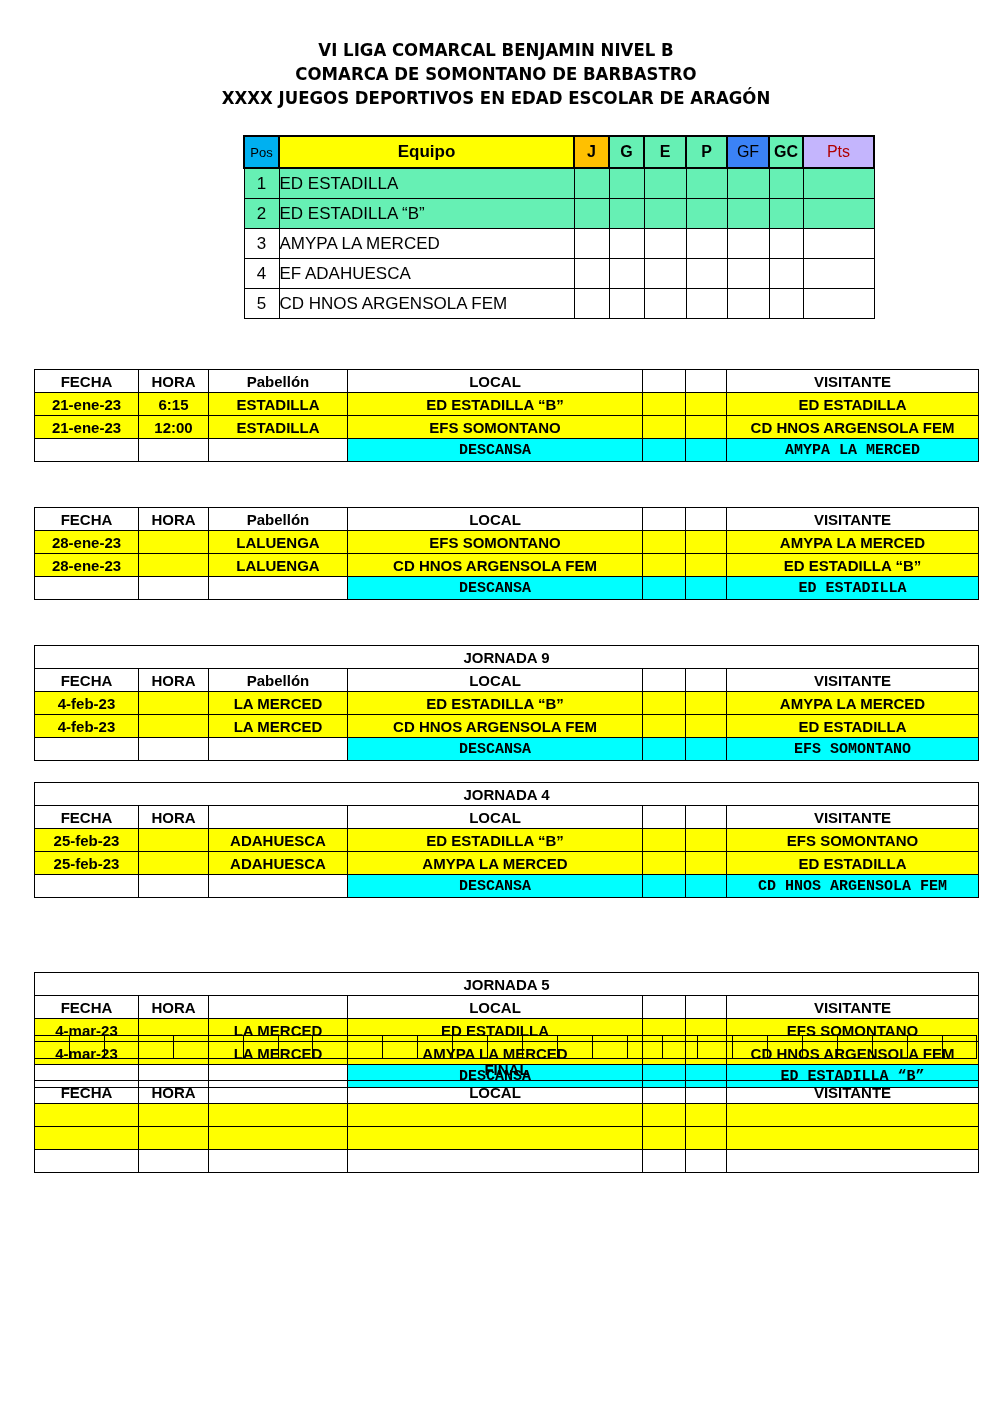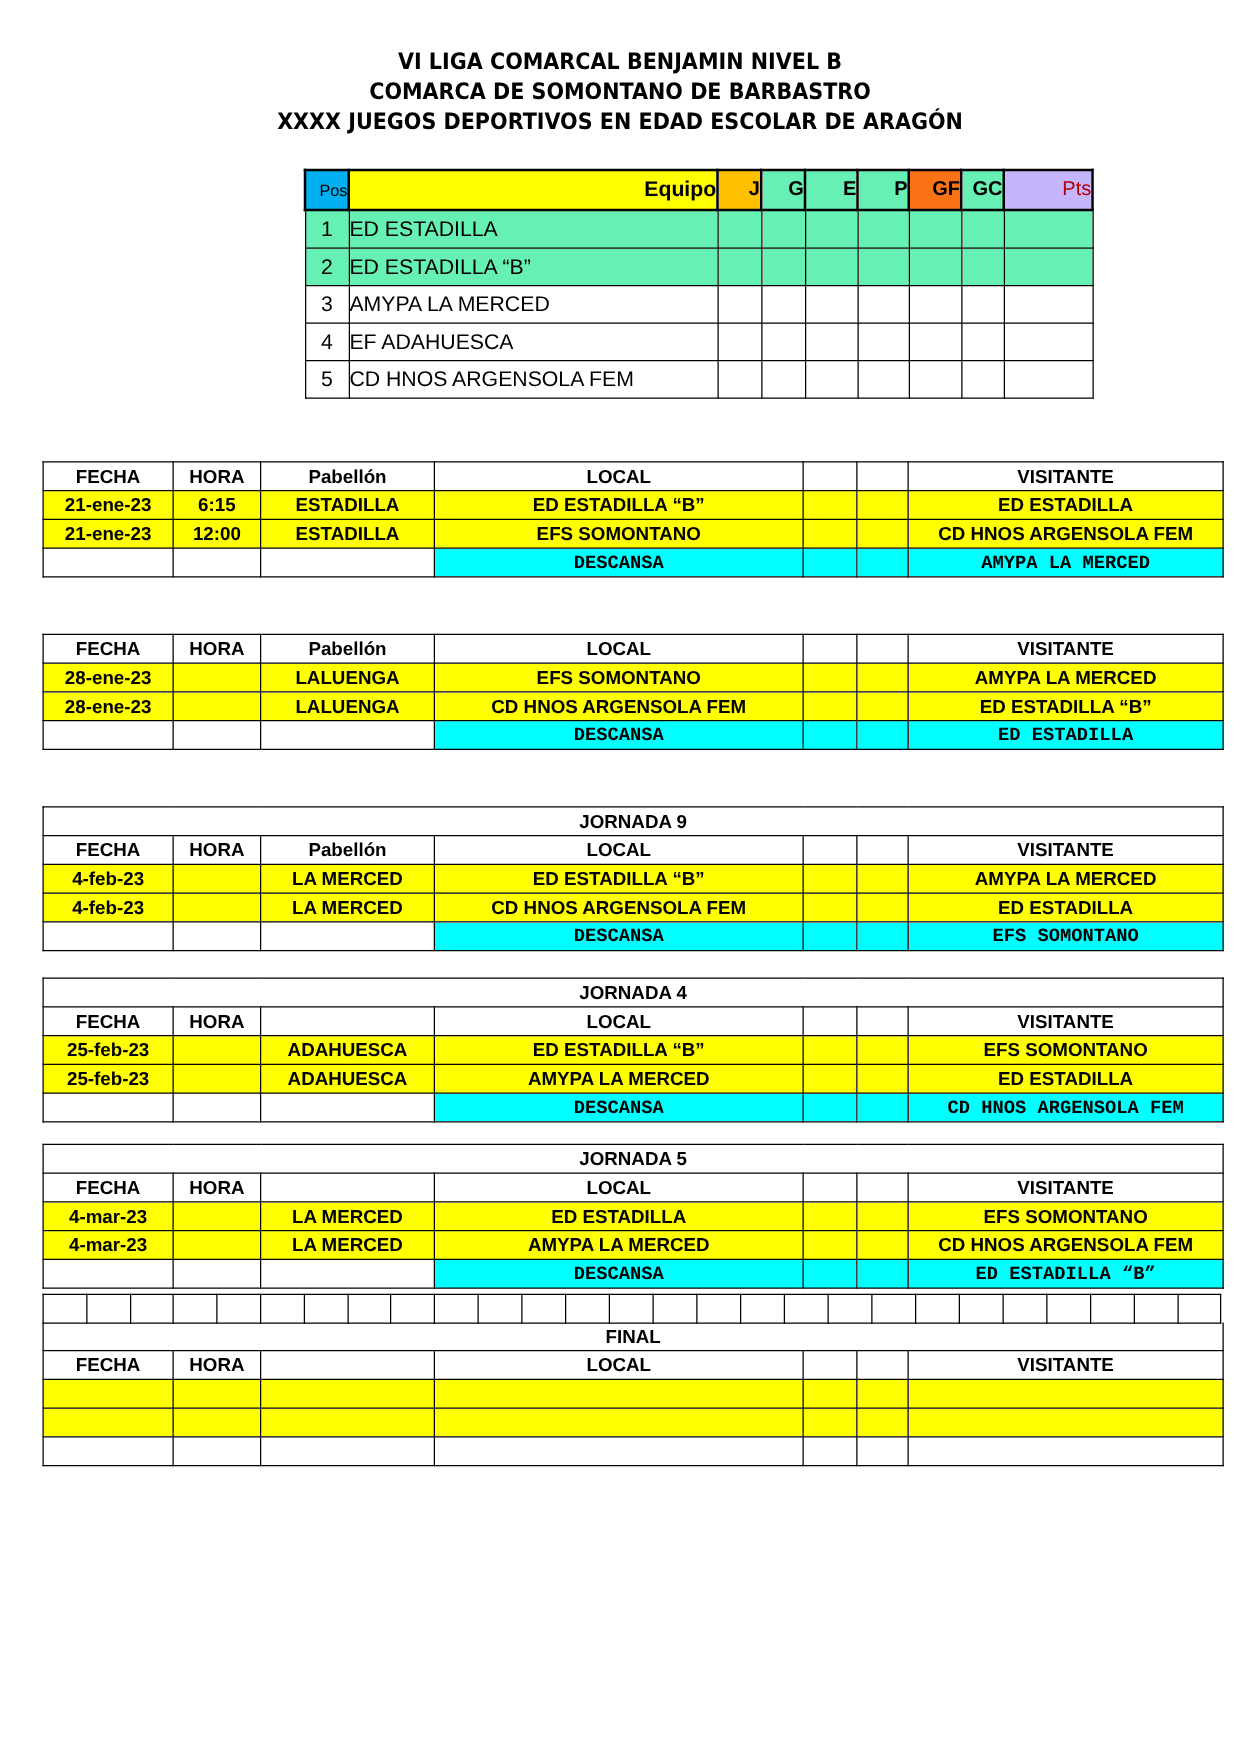--- a/index.html
+++ b/index.html
@@ -3,21 +3,21 @@
 <meta charset="utf-8">
 <style>
   html,body{margin:0;padding:0;background:#fff;}
   body{width:992px;height:1403px;position:relative;font-family:"Liberation Sans",sans-serif;color:#000;overflow:hidden;}
   .titles{position:absolute;top:38px;left:0;width:1082px;text-align:center;}
   .titles div{font-family:"DejaVu Sans",sans-serif;font-weight:bold;font-size:18px;line-height:24px;transform:scaleX(0.92);}
   table{border-collapse:collapse;table-layout:fixed;position:absolute;}
   td{border:1px solid #000;padding:0;overflow:hidden;white-space:nowrap;}
   .stand{left:243px;top:135px;}
   .stand td{height:29px;font-size:17px;}
-  .stand .hdr td{height:30px;font-size:16px;text-align:right;}
+  .stand .hdr td{height:30px;font-size:16px;text-align:center;}
   .stand .hdr td.pos{font-size:13px;}
   .stand td.c{text-align:center;}
   .stand .hdr td{border-width:2px;}
   .green td{background:#66f0b4;}
   .j{left:34px;}
   .j td{height:22px;font-size:15px;font-weight:bold;text-align:center;}
   .y td{background:#ffff00;}
   .cy{background:#00ffff !important;font-family:Liberation Mono, monospace;}
 </style>
 </head>
@@ -42,21 +42,21 @@
       <col style="width:71px">
   </colgroup>
   <tbody>
       <tr class="hdr">
     <td class="pos" style="background:#00b0f0">Pos</td>
     <td style="background:#ffff00;font-weight:bold;font-size:17px">Equipo</td>
     <td style="background:#ffc000;font-weight:bold">J</td>
     <td style="background:#66f0b4;font-weight:bold">G</td>
     <td style="background:#66f0b4;font-weight:bold">E</td>
     <td style="background:#66f0b4;font-weight:bold">P</td>
-    <td style="background:#f97316;font-weight:bold">GF</td>
+    <td style="background:#3b82f6;font-weight:normal">GF</td>
     <td style="background:#66f0b4;font-weight:bold">GC</td>
     <td style="background:#c4b5fd;color:#b00000">Pts</td>
   </tr>
   <tr class="green">
     <td class="c">1</td>
     <td>ED ESTADILLA</td>
     <td></td>
         <td></td>
         <td></td>
         <td></td>
@@ -307,21 +307,21 @@
     <td></td>
           <td></td>
           <td></td>
     <td class="cy">DESCANSA</td>
     <td class="cy"></td>
           <td class="cy"></td>
     <td class="cy">CD HNOS ARGENSOLA FEM</td>
   </tr>
 </tbody>
     </table>
-    <table class="j" style="top: 915px;">
+    <table class="j" style="top: 972px;">
   <colgroup>
     <col style="width:104px">
         <col style="width:70px">
         <col style="width:139px">
         <col style="width:295px">
         <col style="width:43px">
         <col style="width:41px">
         <col style="width:252px">
   </colgroup>
   <tbody>

